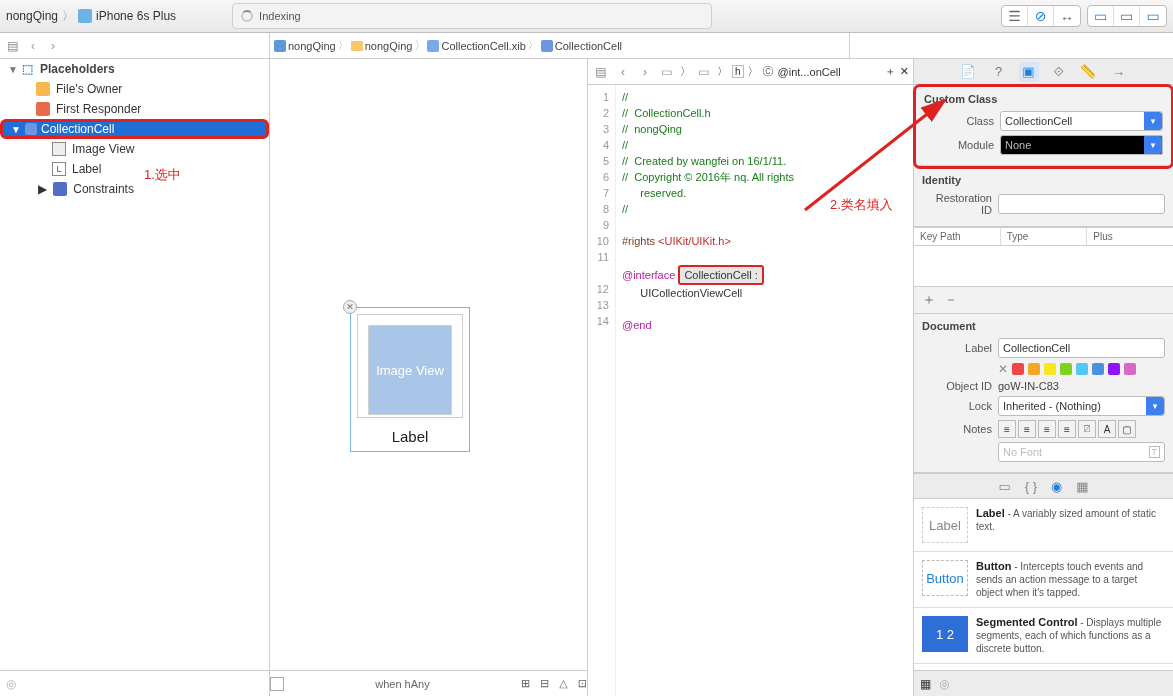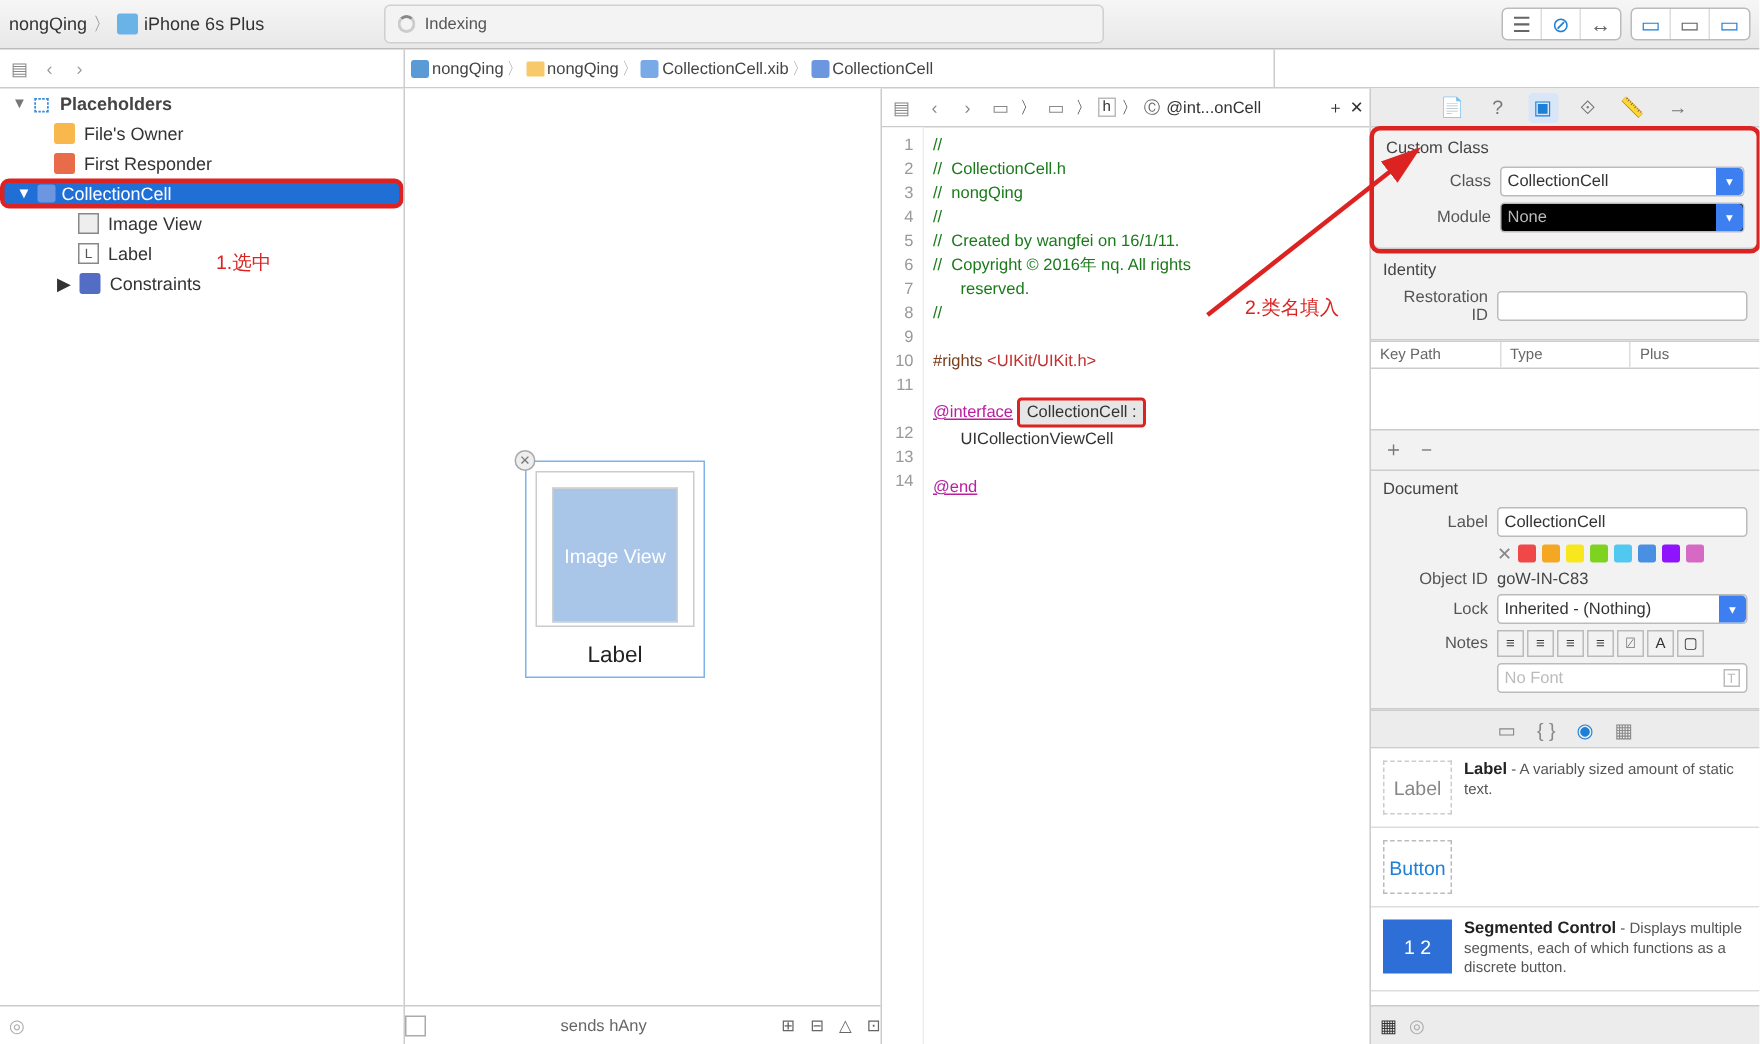--- a/index.html
+++ b/index.html
@@ -3,21 +3,21 @@
 <meta charset="utf-8">
 <style>
 * { margin: 0; padding: 0; box-sizing: border-box; font-family: -apple-system, "Helvetica Neue", Arial, sans-serif; }
 body { width: 1173px; height: 696px; background: #fff; font-size: 12px; color: #333; overflow: hidden; position: relative; }
 
 
 .toolbar { height: 33px; background: linear-gradient(#f6f6f6,#e8e8e8); border-bottom: 1px solid #bdbdbd; display: flex; align-items: center; padding: 0 6px; }
 .scheme { display: flex; align-items: center; gap: 4px; font-size: 12px; }
 .scheme .sep { color: #888; }
 .phone-icon { width: 14px; height: 14px; background: #69b3e7; border-radius: 2px; display: inline-block; }
-.statusbar { flex: 0 0 auto; margin-left: 80px; height: 22px; width: 480px; background: #f3f3f3; border: 1px solid #d0d0d0; border-radius: 4px; display: flex; align-items: center; padding: 12px 8px; font-size: 11px; color: #555; gap: 6px; }
+.statusbar { flex: 0 0 auto; margin-left: 56px; height: 22px; width: 480px; background: #f3f3f3; border: 1px solid #d0d0d0; border-radius: 4px; display: flex; align-items: center; padding: 12px 8px; font-size: 11px; color: #555; gap: 6px; }
 .spinner { width: 12px; height: 12px; border: 2px solid #ccc; border-top-color: #888; border-radius: 50%; display: inline-block; }
 .tool-right { margin-left: auto; display: flex; gap: 6px; align-items: center; }
 .btn-grp { display: flex; border: 1px solid #bbb; border-radius: 4px; background: #fff; height: 22px; }
 .btn-grp > div { width: 26px; display: flex; align-items: center; justify-content: center; border-right: 1px solid #ddd; color: #666; font-size: 14px; }
 .btn-grp > div:last-child { border-right: none; }
 .btn-grp .active { color: #1e7fd6; }
 
 
 .jumpbar { height: 26px; border-bottom: 1px solid #ccc; display: flex; }
 .jb-left { width: 270px; display: flex; align-items: center; border-right: 1px solid #ccc; padding: 0 4px; gap: 2px; }
@@ -67,30 +67,30 @@
 
 
 .code-area { flex: 1; display: flex; flex-direction: column; }
 .code-jump { height: 26px; border-bottom: 1px solid #ccc; display: flex; align-items: center; padding: 0 4px; gap: 4px; font-size: 11px; }
 .code-body { flex: 1; display: flex; font-family: Menlo, Monaco, monospace; font-size: 11px; 
   line-height: 16px; }
 .gutter { width: 28px; text-align: right; color: #999; padding: 4px 6px 0 0; background: #fff; border-right: 1px solid #eee; }
 .code { padding: 4px 0 0 6px; white-space: pre; }
 .cm { color: #1a7a1a; }
 .pp { color: #7a3e1a; }
-.kw { color: #b820a0; text-decoration: underline; }
+.kw { color: #b820a0; }
 .str { color: #c03030; }
 .hl-box { display: inline-block; border: 2px solid #d22; border-radius: 3px; padding: 0 4px; background: #e6e6e6; color: #333; }
 
 
 .insp-tabs { height: 26px; border-bottom: 1px solid #ccc; display: flex; align-items: center; justify-content: center; gap: 10px; background: #ececec; }
 .insp-tabs .t { width: 20px; height: 20px; display: flex; align-items: center; justify-content: center; color: #777; font-size: 13px; }
 .insp-tabs .t.active { color: #1e7fd6; background: #d8e6f7; border-radius: 3px; }
 .insp-section { border-bottom: 1px solid #ccc; padding: 6px 8px; }
-.insp-title { font-size: 11px; font-weight: 400; color: #444; margin-bottom: 6px; }
+.insp-title { font-size: 11px; font-weight: 700; color: #444; margin-bottom: 6px; }
 .insp-row { display: flex; align-items: center; margin-bottom: 4px; gap: 6px; }
 .insp-row label { width: 70px; text-align: right; font-size: 11px; color: #555; }
 .insp-input { flex: 1; height: 20px; border: 1px solid #bbb; background: #fff; border-radius: 3px; font-size: 11px; padding: 0 4px; display: flex; align-items: center; }
 .insp-combo { background:#fff; border:1px solid #bbb; border-radius:3px; height:20px; display:flex; align-items:center; padding:0 4px; font-size:11px; position:relative; flex:1;}
 .insp-combo .dd { position:absolute; right:0; top:0; width:18px; height:100%; background:#3d7ff0; border-top-right-radius:3px; border-bottom-right-radius:3px; color:#fff; display:flex; align-items:center; justify-content:center; font-size:9px;}
 .red-outline { outline: 3px solid #d22; border-radius: 4px; }
 .module-input { background: #000000; color: #bbb; }
 .pm-row { display: flex; gap: 8px; padding: 4px 8px; font-size: 14px; color: #777; border-bottom: 1px solid #ccc; }
 
 
@@ -217,21 +217,21 @@
         <div class="close">✕</div>
         <div class="ib-img-wrap">
           <div class="ib-img">
               <span>Image View</span>
             </div>
         </div>
         <div class="ib-label"><span>Label</span></div>
       </div>
       <div class="canvas-bottom">
         <div class="sq"></div>
-        <div style="flex:1;text-align:center"><span>sends</span> <span>hAny</span></div>
+        <div style="flex:1;text-align:center"><span>when</span> <span>hAny</span></div>
         <div>⊞</div>
         <div>⊟</div>
         <div>△</div>
         <div>⊡</div>
       </div>
     </div>
 
     <div class="code-area">
       <div class="code-jump">
         <span class="jb-icon">▤</span>
@@ -385,20 +385,21 @@
       <div class="lib-item">
         <div class="lib-icon">
             <span>Label</span>
           </div>
         <div class="lib-desc"><b>Label</b><span> - A variably sized amount of static text.</span></div>
       </div>
       <div class="lib-item">
         <div class="lib-icon" style="color:#1e7fd6;border-color:#bbb">
             <span>Button</span>
           </div>
+        <div class="lib-desc"><b>Button</b><span> - Intercepts touch events and sends an action message to a target object when it's tapped.</span></div>
       </div>
       <div class="lib-item">
         <div class="lib-icon blue">
             <span>1 2</span>
           </div>
         <div class="lib-desc"><b>Segmented Control</b><span> - Displays multiple segments, each of which functions as a discrete button.</span></div>
       </div>
     </div>
     <div class="insp-bottom">
       <span>▦</span>

